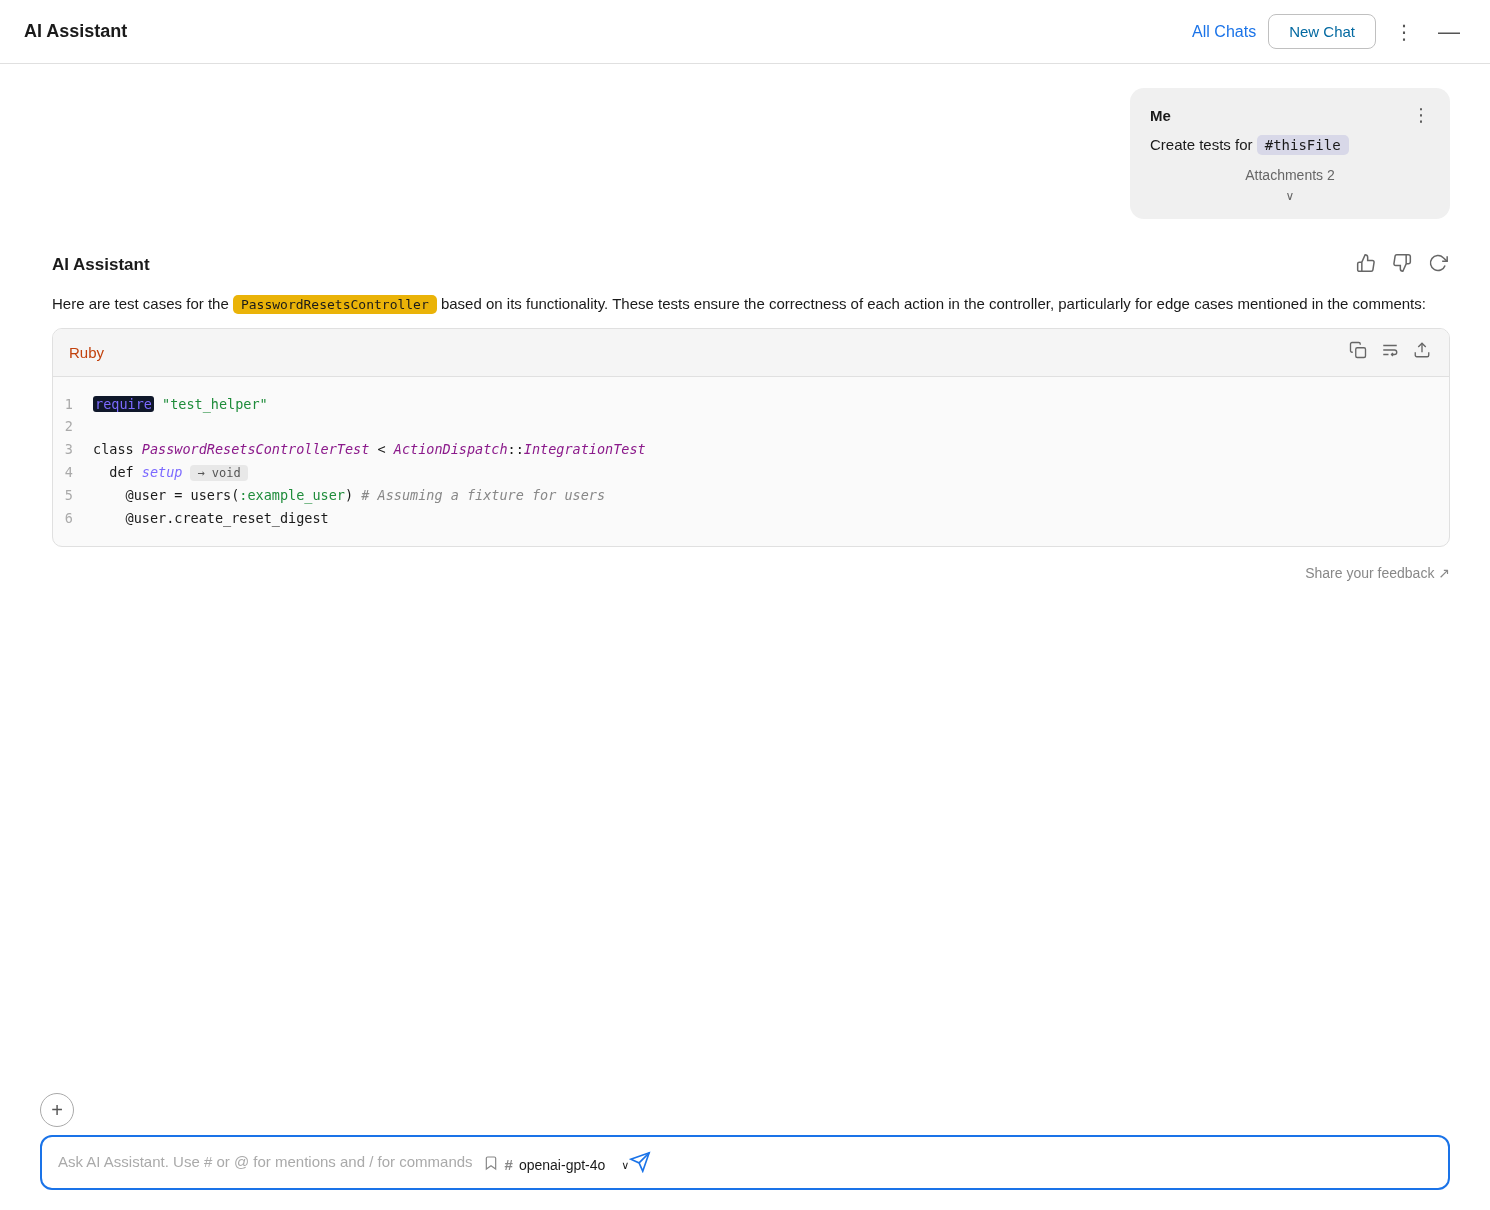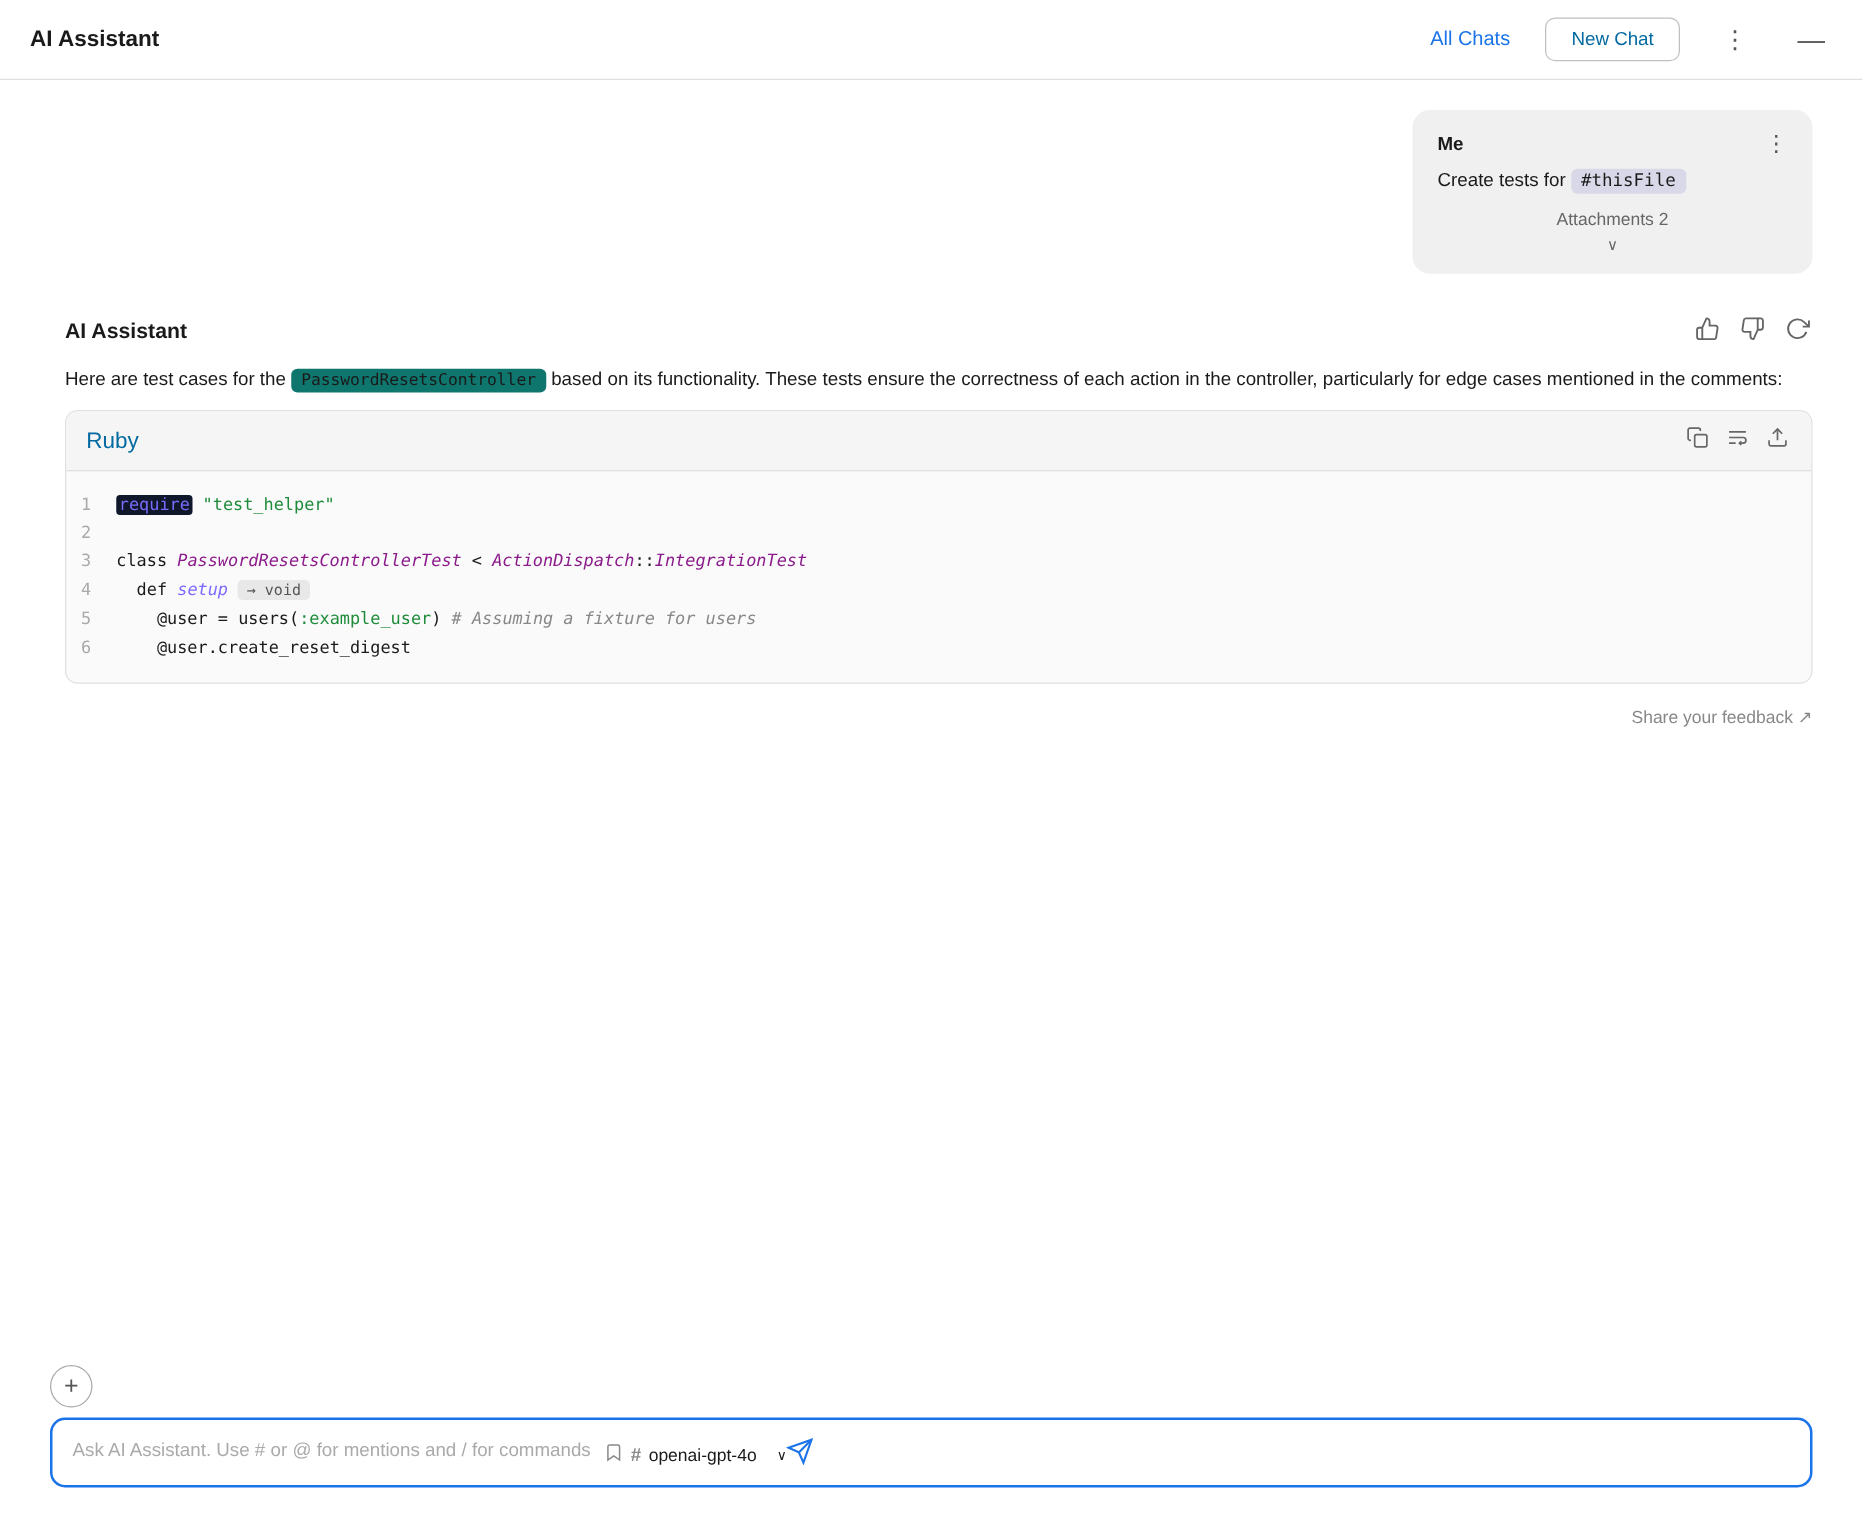--- a/index.html
+++ b/index.html
@@ -24,21 +24,21 @@
       flex-shrink: 0;
     }
     .header-title {
       font-size: 18px;
       font-weight: 700;
       color: #1a1a1a;
     }
     .header-actions {
       display: flex;
       align-items: center;
-      gap: 28px;
+      gap: 12px;
     }
     .all-chats-btn {
       background: none;
       border: none;
       color: #1a73e8;
       font-size: 16px;
       cursor: pointer;
       font-weight: 500;
     }
     .new-chat-btn {
@@ -159,21 +159,21 @@
       padding: 2px;
       display: flex;
       align-items: center;
     }
     .ai-text {
       font-size: 15px;
       line-height: 1.6;
       color: #1a1a1a;
     }
     .code-highlight {
-      background: #0f766e;
+      background: #eab308;
       border-radius: 5px;
       padding: 2px 8px;
       font-family: 'SFMono-Regular', Consolas, monospace;
       font-size: 13px;
       color: #1a1a1a;
     }
 
     
     .code-block-wrapper {
       border: 1px solid #e0e0e0;
@@ -183,22 +183,22 @@
     }
     .code-block-header {
       display: flex;
       justify-content: space-between;
       align-items: center;
       padding: 10px 16px;
       background: #f5f5f5;
       border-bottom: 1px solid #e0e0e0;
     }
     .code-lang {
-      font-size: 18px;
-      color: #0369a1;
+      font-size: 15px;
+      color: #c2410c;
       font-weight: 500;
     }
     .code-header-actions {
       display: flex;
       gap: 10px;
       align-items: center;
     }
     .code-action-btn {
       background: none;
       border: none;

